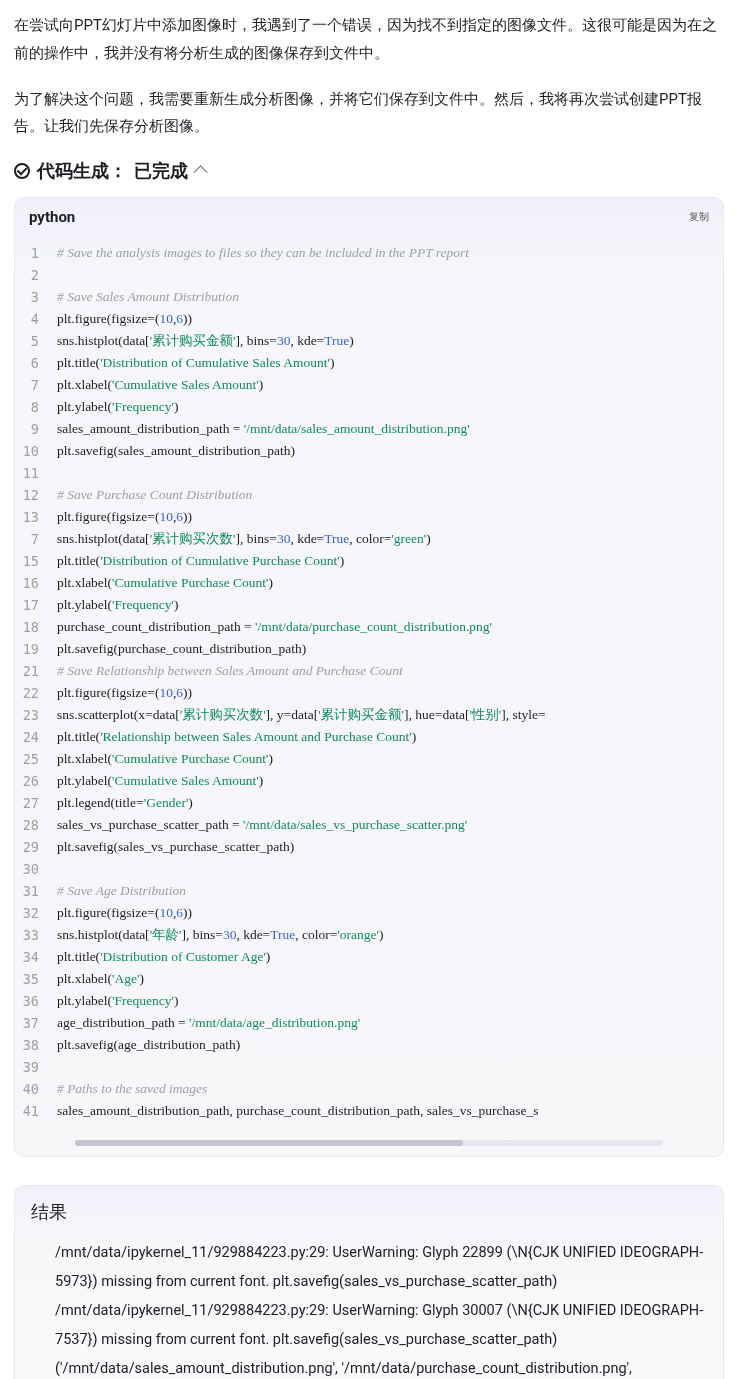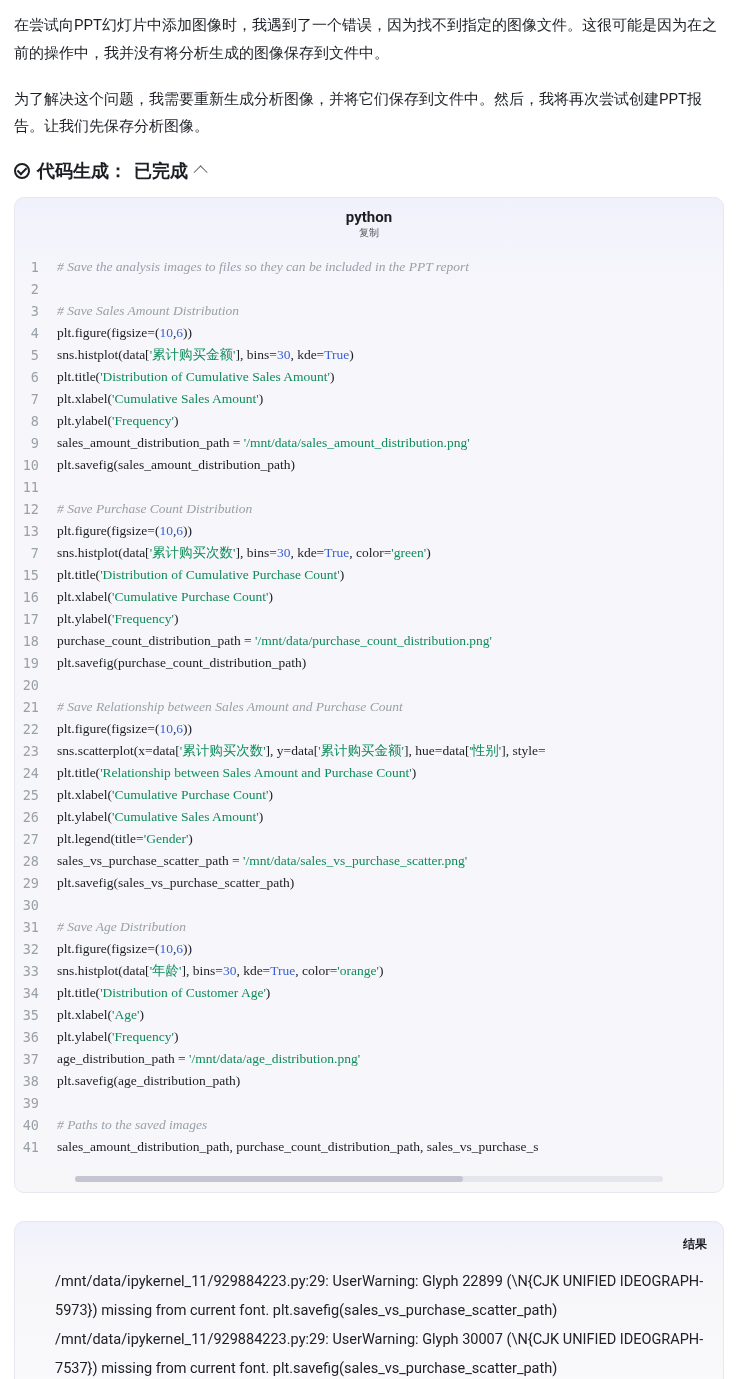--- a/index.html
+++ b/index.html
@@ -55,21 +55,20 @@
     border-radius: 10px;
     overflow: hidden;
     margin-bottom: 28px;
     border: 1px solid #e7e7f0;
   }
   .code-header {
     display: flex;
     justify-content: space-between;
     align-items: center;
     padding: 10px 14px;
-    flex-direction: column;
   }
   .lang-label { font-weight: 700; font-size: 15px; }
   .copy-label { font-size: 10px; color: #555; cursor: pointer; }
   .code-body {
     font-family: "SFMono-Regular", Consolas, "DejaVu Sans Mono", "Liberation Mono", Menlo, monospace;
     font-size: 13.5px;
     line-height: 22px;
     padding: 6px 0 12px 0;
     overflow-x: auto;
   }
@@ -105,21 +104,21 @@
     height: 6px;
     background: #c5c5d2;
     border-radius: 3px;
   }
   .result-block {
     background: linear-gradient(180deg, #f1f1fb 0%, #f7f7fa 60px, #fbfbfd 100%);
     border: 1px solid #e7e7f0;
     border-radius: 10px;
     padding: 14px 16px 16px 16px;
   }
-  .result-title { font-size: 12px; font-weight: 700; margin-bottom: 14px; text-align: right; }
+  .result-title { font-size: 18px; font-weight: 400; margin-bottom: 14px; }
   .result-text {
     font-size: 14.5px;
     line-height: 2.0;
     color: #202226;
     padding-left: 24px;
   }
 </style>
 </head>
 <body>
 
@@ -151,21 +150,20 @@
       <div class="code-line"><span class="ln">10</span><span class="code-text">plt.savefig(sales_amount_distribution_path)</span></div>
       <div class="code-line"><span class="ln">11</span><span class="code-text"></span></div>
       <div class="code-line"><span class="ln">12</span><span class="code-text"><span class="cm"># Save Purchase Count Distribution</span></span></div>
       <div class="code-line"><span class="ln">13</span><span class="code-text">plt.figure(figsize=(<span class="num">10</span>,<span class="num">6</span>))</span></div>
       <div class="code-line"><span class="ln">7</span><span class="code-text">sns.histplot(data[<span class="str">'累计购买次数'</span>], bins=<span class="num">30</span>, kde=<span class="kw">True</span>, color=<span class="str">'green'</span>)</span></div>
       <div class="code-line"><span class="ln">15</span><span class="code-text">plt.title(<span class="str">'Distribution of Cumulative Purchase Count'</span>)</span></div>
       <div class="code-line"><span class="ln">16</span><span class="code-text">plt.xlabel(<span class="str">'Cumulative Purchase Count'</span>)</span></div>
       <div class="code-line"><span class="ln">17</span><span class="code-text">plt.ylabel(<span class="str">'Frequency'</span>)</span></div>
       <div class="code-line"><span class="ln">18</span><span class="code-text">purchase_count_distribution_path = <span class="str">'/mnt/data/purchase_count_distribution.png'</span></span></div>
       <div class="code-line"><span class="ln">19</span><span class="code-text">plt.savefig(purchase_count_distribution_path)</span></div>
-      <div class="code-line"><span class="ln">20</span><span class="code-text"></span></div>
       <div class="code-line"><span class="ln">21</span><span class="code-text"><span class="cm"># Save Relationship between Sales Amount and Purchase Count</span></span></div>
       <div class="code-line"><span class="ln">22</span><span class="code-text">plt.figure(figsize=(<span class="num">10</span>,<span class="num">6</span>))</span></div>
       <div class="code-line"><span class="ln">23</span><span class="code-text">sns.scatterplot(x=data[<span class="str">'累计购买次数'</span>], y=data[<span class="str">'累计购买金额'</span>], hue=data[<span class="str">'性别'</span>], style=</span></div>
       <div class="code-line"><span class="ln">24</span><span class="code-text">plt.title(<span class="str">'Relationship between Sales Amount and Purchase Count'</span>)</span></div>
       <div class="code-line"><span class="ln">25</span><span class="code-text">plt.xlabel(<span class="str">'Cumulative Purchase Count'</span>)</span></div>
       <div class="code-line"><span class="ln">26</span><span class="code-text">plt.ylabel(<span class="str">'Cumulative Sales Amount'</span>)</span></div>
       <div class="code-line"><span class="ln">27</span><span class="code-text">plt.legend(title=<span class="str">'Gender'</span>)</span></div>
       <div class="code-line"><span class="ln">28</span><span class="code-text">sales_vs_purchase_scatter_path = <span class="str">'/mnt/data/sales_vs_purchase_scatter.png'</span></span></div>
       <div class="code-line"><span class="ln">29</span><span class="code-text">plt.savefig(sales_vs_purchase_scatter_path)</span></div>
       <div class="code-line"><span class="ln">30</span><span class="code-text"></span></div>

